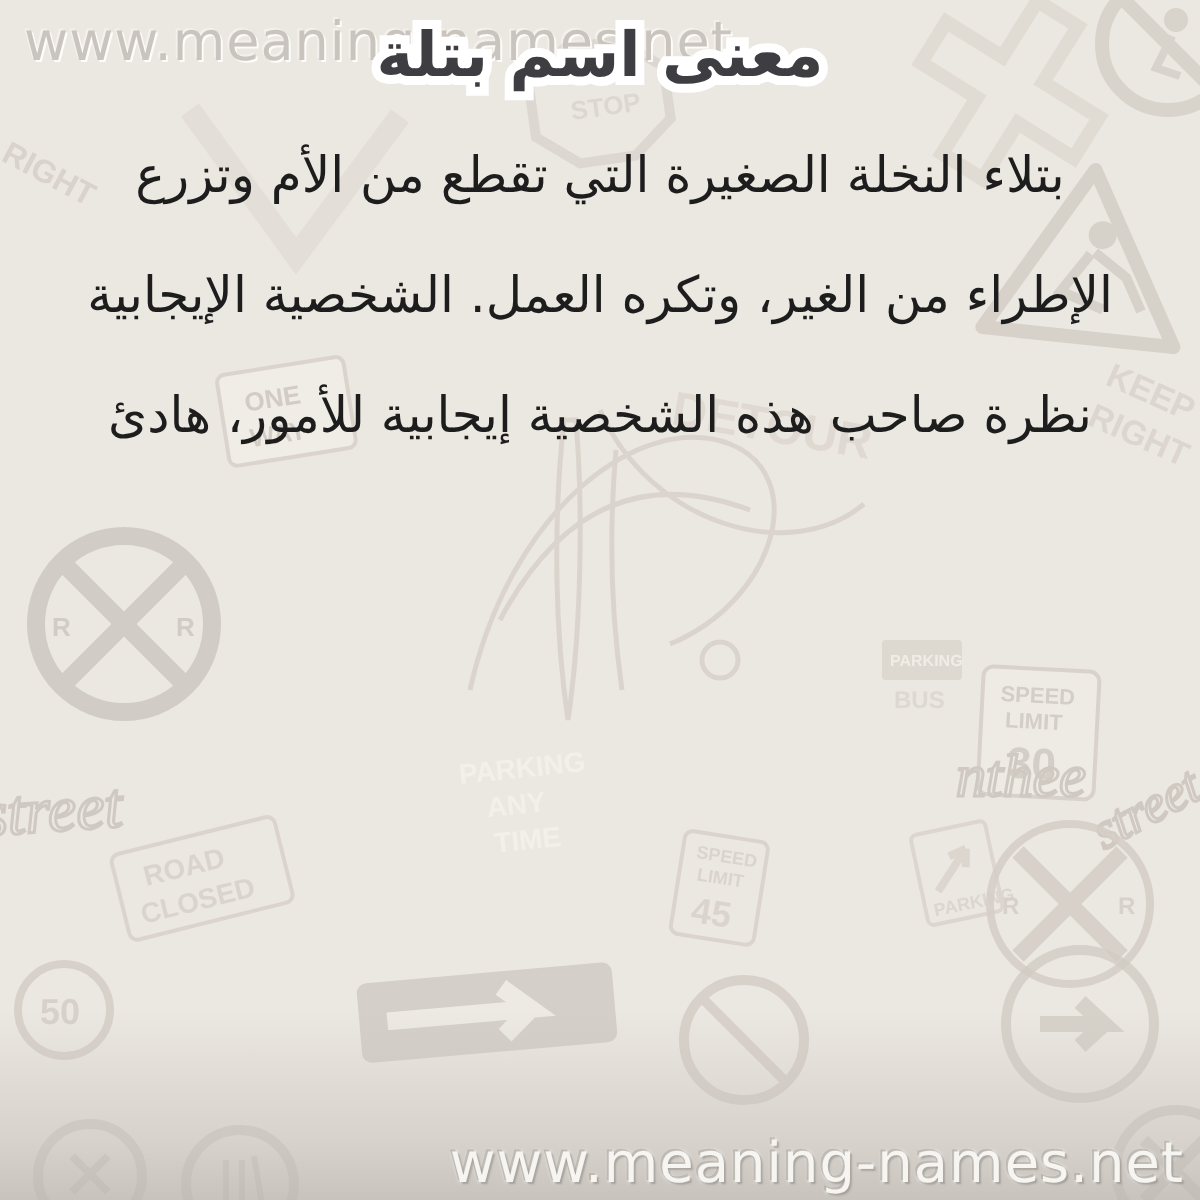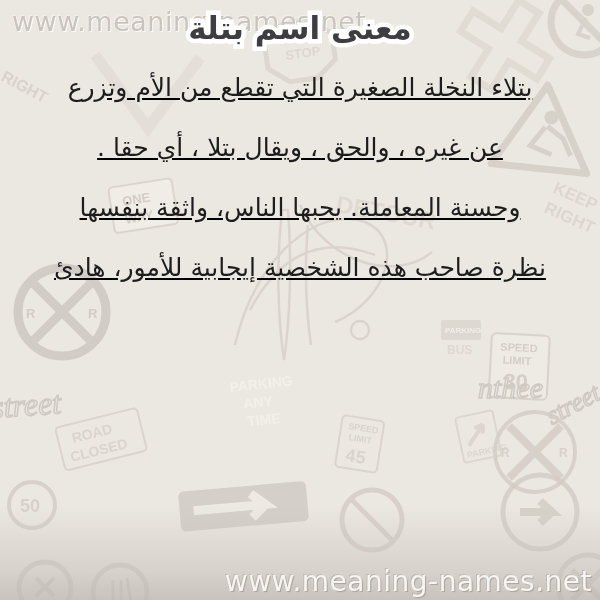--- a/index.html
+++ b/index.html
@@ -23,21 +23,21 @@
     position:absolute;top:0;left:0;right:0;z-index:2;margin:0;
     text-align:center;direction:rtl;
     font-size:31px;font-weight:bold;color:#3e3d42;line-height:56px;
   }
   .title-text{position:relative;display:inline-block;z-index:0;}
   .title-text::before{
     content:attr(data-text);position:absolute;left:0;top:0;z-index:-1;
     color:#ffffff;-webkit-text-stroke:9px #ffffff;
     text-shadow:0 0 3px #fff,0 0 3px #fff;
   }
-  .body-lines{position:absolute;top:58px;left:10px;right:10px;z-index:2;direction:rtl;text-decoration:underline;}
+  .body-lines{position:absolute;top:58px;left:10px;right:10px;z-index:2;direction:rtl;}
   .line{
     height:60px;line-height:60px;text-align:center;white-space:nowrap;
     font-size:25px;color:#1d1d1d;
   }
   .wm-bottom{
     position:absolute;right:8px;bottom:2px;z-index:3;
     font-size:28px;color:#f7f5f1;letter-spacing:.5px;white-space:nowrap;
     text-shadow:1px 1px 1px rgba(125,120,113,0.55), -1px -1px 0 rgba(125,120,113,0.3), 0 0 2px rgba(255,255,255,0.8);
   }
   text.sg{font-family:"Liberation Sans", sans-serif;font-weight:bold;}
@@ -190,20 +190,19 @@
   <div class="bottom-fade"></div>
 
   <div class="wm-top">www.meaning-names.net</div>
 
   <h1 class="title">
     <span class="title-text" data-text="معنى اسم بتلة">معنى اسم بتلة</span>
   </h1>
 
   <div class="body-lines" dir="rtl">
     <div class="line">بتلاء  النخلة الصغيرة التي تقطع من الأم وتزرع</div>
-    <div class="line">عن غيره ، والحق ، ويقال بتلا ، أي حقا .</div>
-    <div class="line">وحسنة المعاملة. يحبها الناس، واثقة بنفسها</div>
+    <div class="line">الإطراء من الغير، وتكره العمل. الشخصية الإيجابية</div>
     <div class="line">نظرة صاحب هذه الشخصية إيجابية للأمور، هادئ</div>
   </div>
 
   <div class="wm-bottom">www.meaning-names.net</div>
 
 </div>
 
 </body></html>

